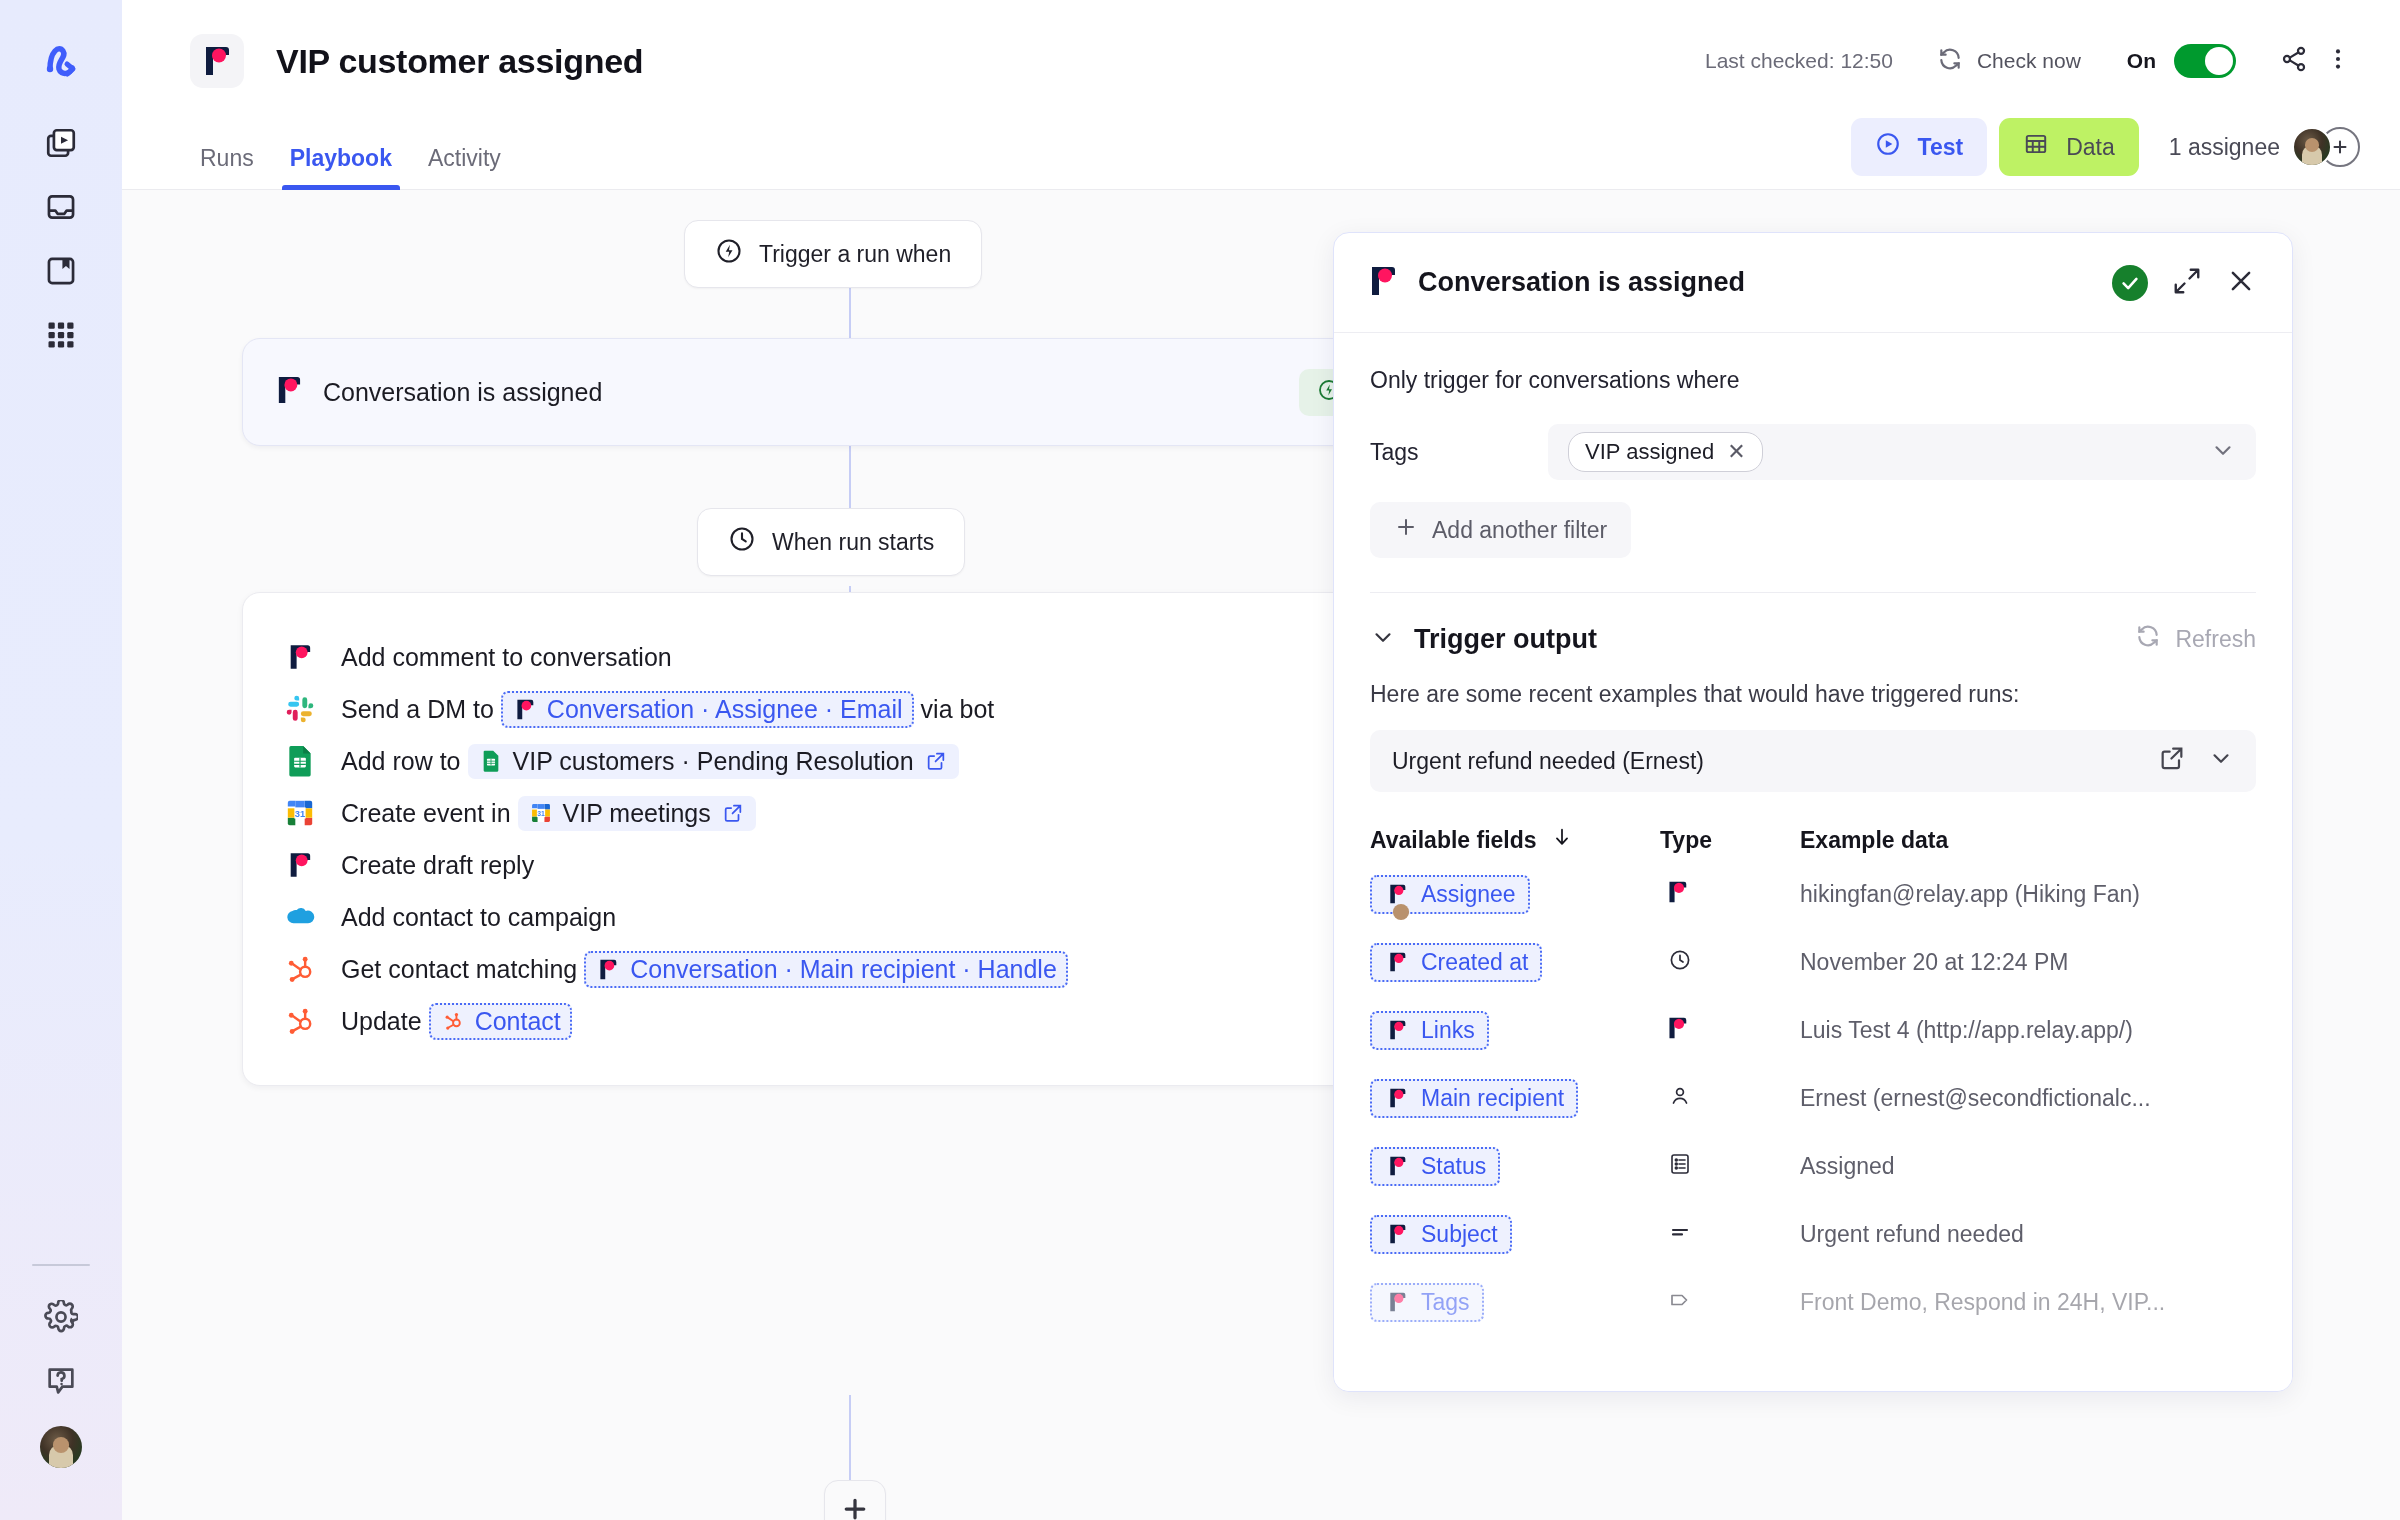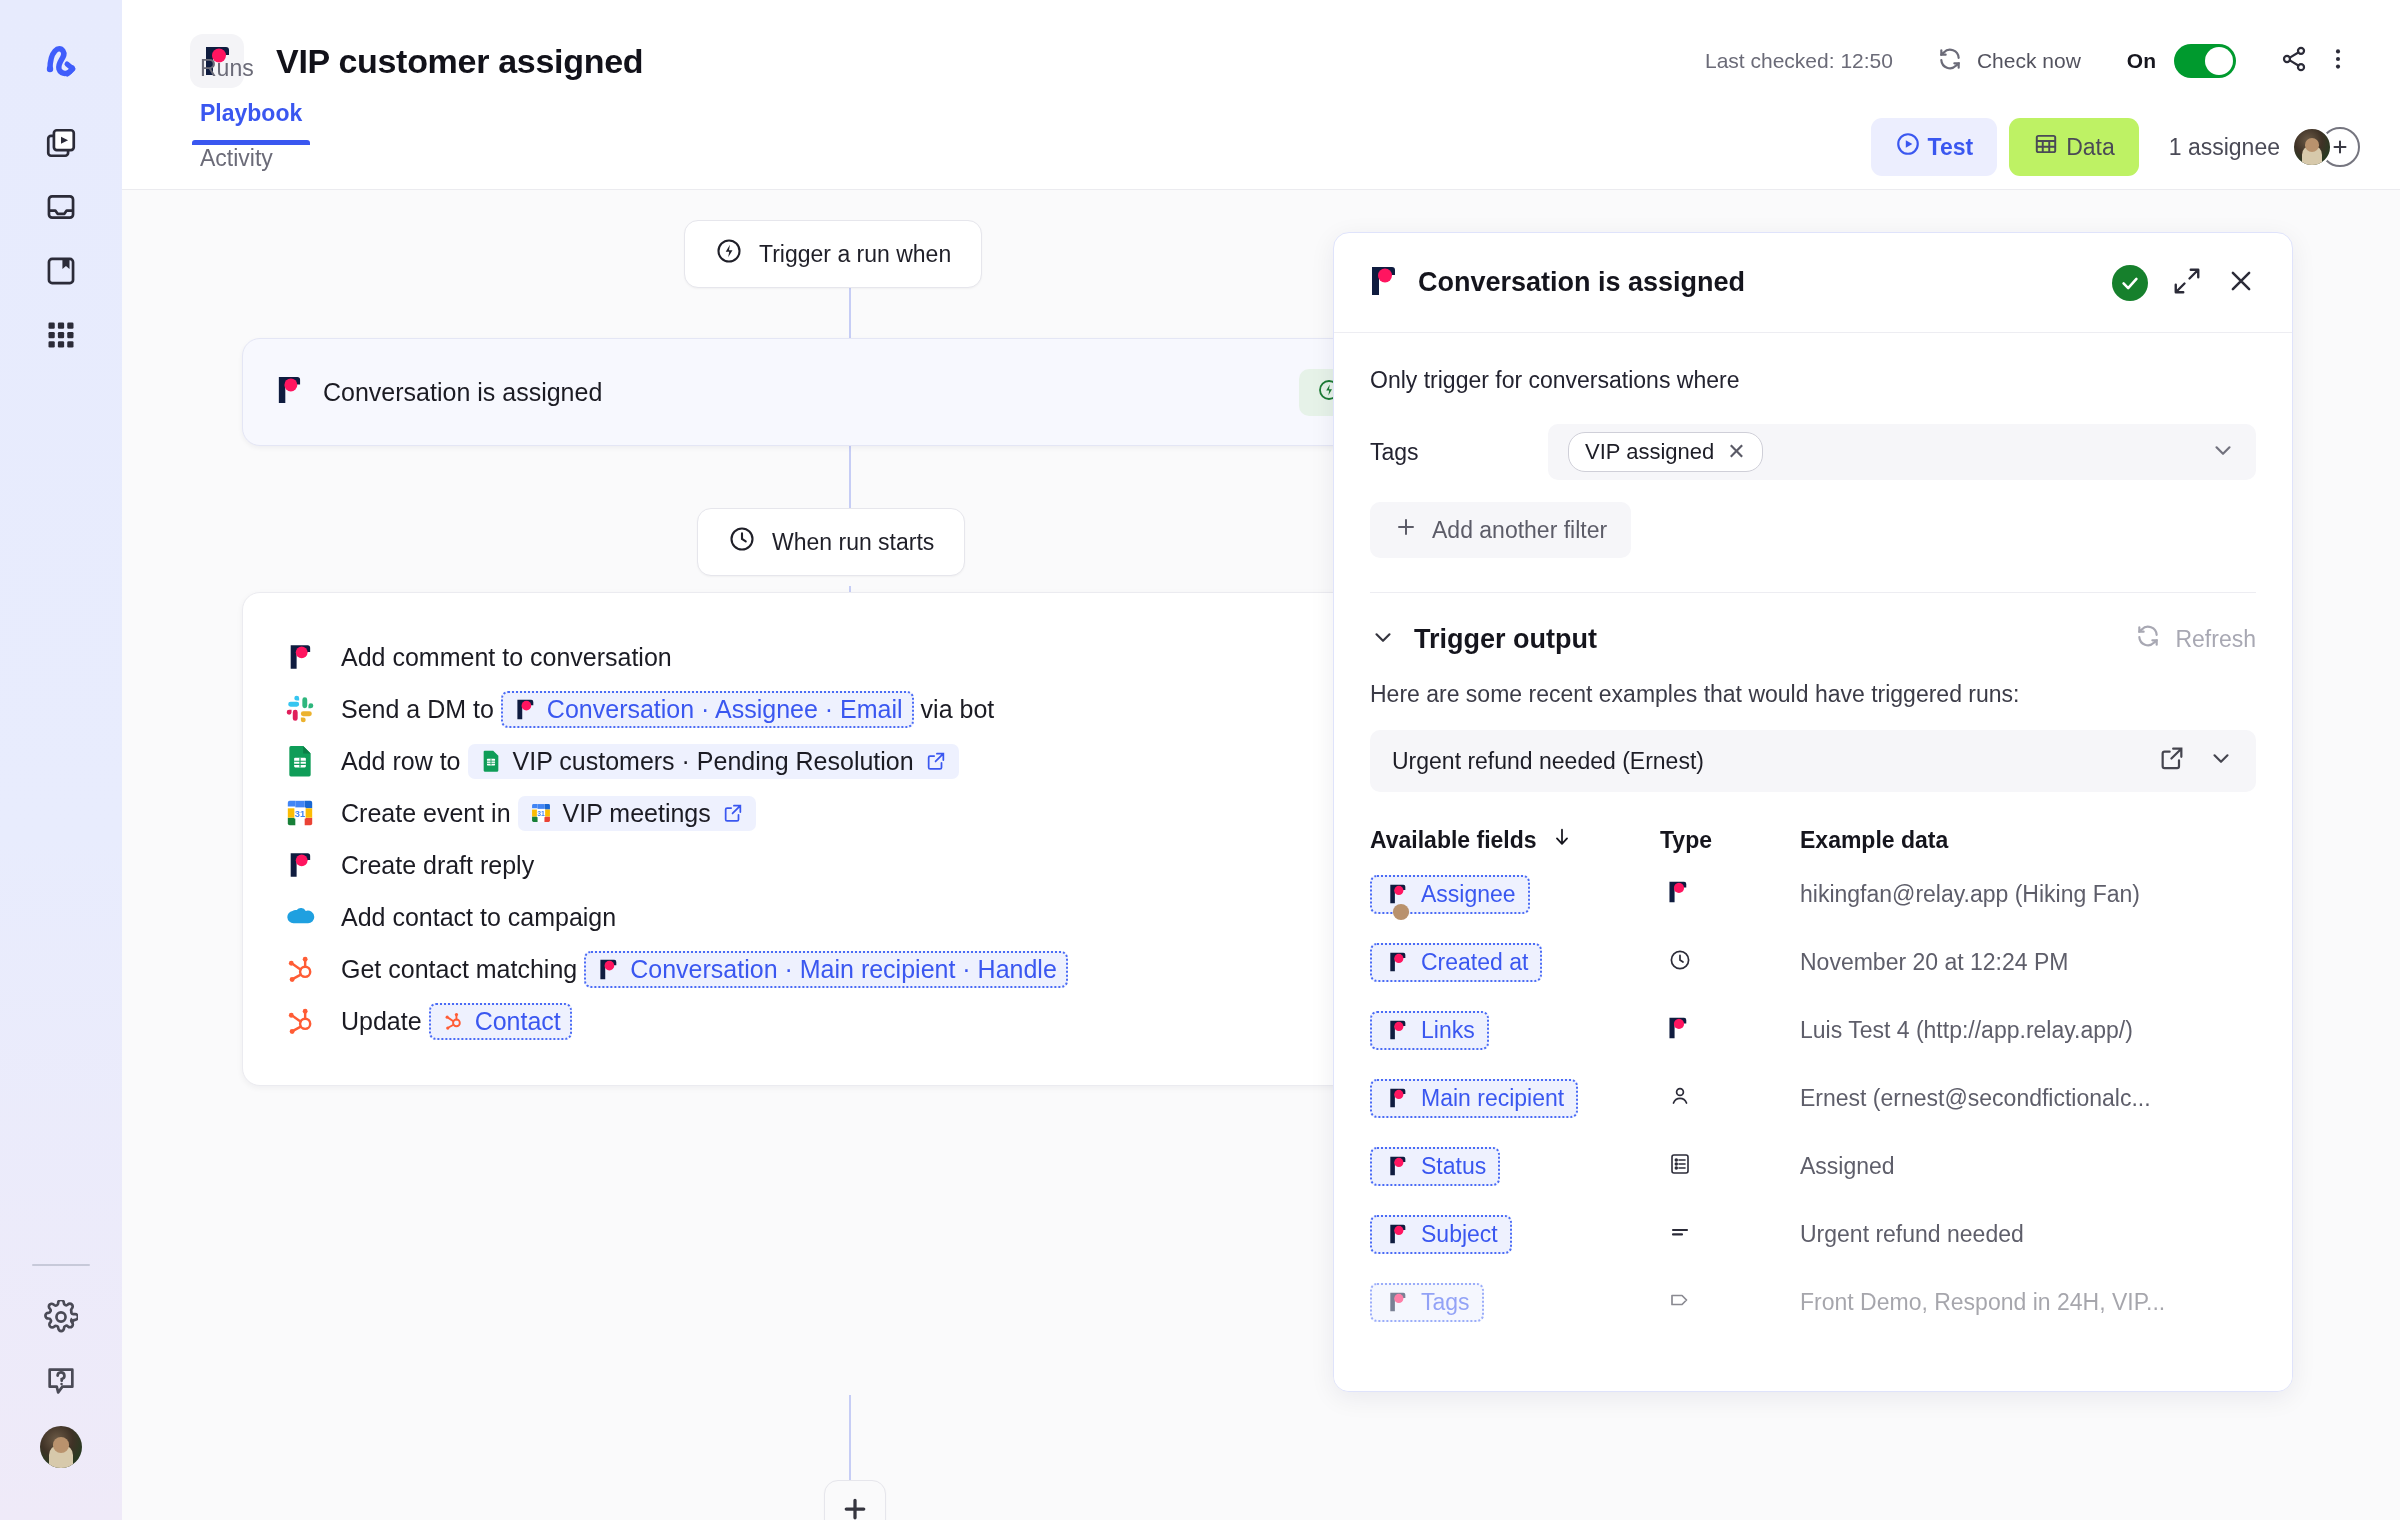--- a/index.html
+++ b/index.html
@@ -68,33 +68,33 @@
     width: 62px; height: 34px; border-radius: 17px; background: #009a2e;
     position: relative; cursor: pointer; margin-right: 36px;
   }
   .toggle::after {
     content: ""; position: absolute; right: 3px; top: 3px;
     width: 28px; height: 28px; border-radius: 50%; background: #fff;
   }
   .icon-btn { width: 44px; height: 44px; display:flex; align-items:center; justify-content:center; cursor:pointer; }
 
   .hdr-row2 { position: absolute; left: 0; top: 118px; width: 100%; height: 72px; display:flex; align-items:flex-end; }
-  .tabs { display: flex; gap: 0; margin-left: 60px; flex-direction: column; }
+  .tabs { display: flex; gap: 0; margin-left: 60px; }
   .tab {
     font-size: 23px; color: #6b6b78; padding: 0 18px 18px 18px; cursor: pointer;
     position: relative;
   }
   .tab.active { color: #3a57f0; font-weight: 700; }
   .tab.active::after {
     content:""; position:absolute; left: 10px; right: 10px; bottom: 0; height: 5px;
     background: #3a57f0; border-radius: 3px 3px 0 0;
   }
   .hdr-actions { margin-left: auto; display:flex; align-items:center; gap: 12px; padding-right: 40px; padding-bottom: 14px; }
   .pill {
-    display:flex; align-items:center; gap: 7px; padding: 13px 24px; border-radius: 11px;
+    display:flex; align-items:center; gap: 17px; padding: 13px 24px; border-radius: 11px;
     font-size: 23px; cursor: pointer;
   }
   .pill.test { background: #eceefe; color: #3a57f0; font-weight: 600; }
   .pill.data { background: #bef264; color: #4a4a56; }
   .assignee-txt { font-size: 23px; color: #4a4a56; margin-left: 18px; margin-right: 12px; cursor:pointer; }
   .assignee-group { display:flex; align-items:center; }
   .assignee-group .avatar { width: 40px; height: 40px; border: 2px solid #fff; }
   .add-person {
     width: 40px; height: 40px; border-radius: 50%; border: 2px solid #75757f;
     display:flex; align-items:center; justify-content:center; background:#fff;

